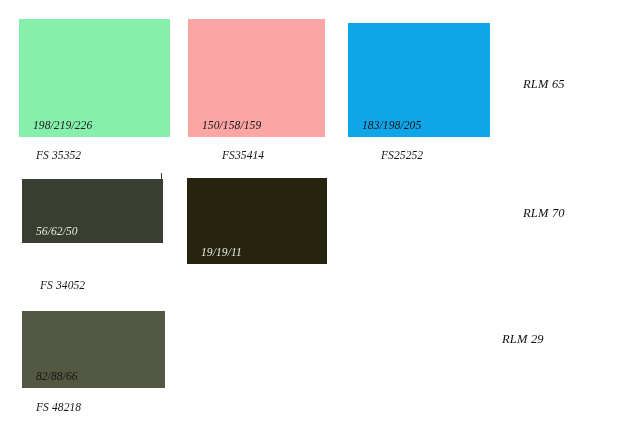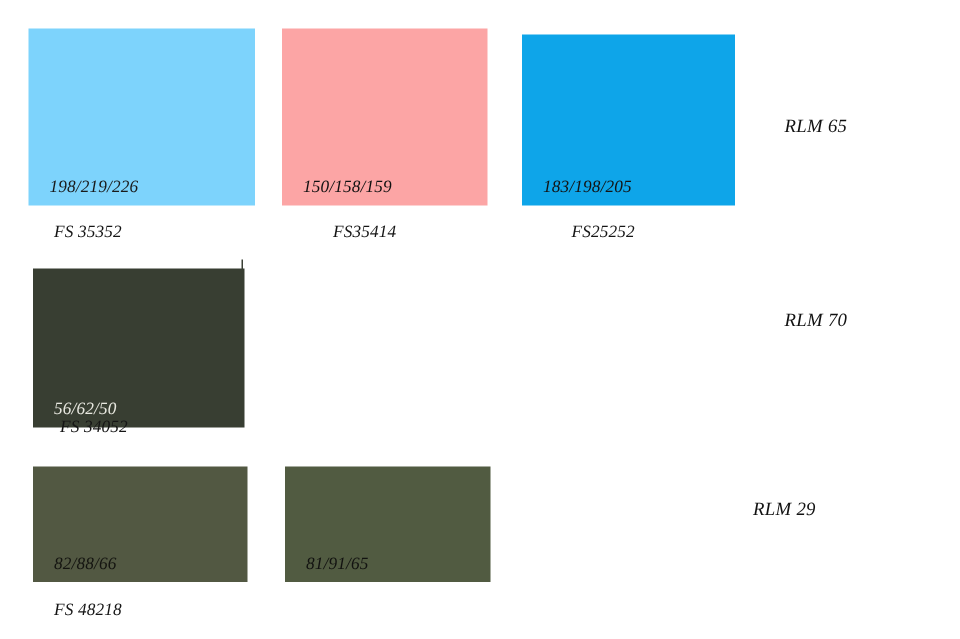--- a/index.html
+++ b/index.html
@@ -68,39 +68,39 @@
     position: absolute;
     width: 1px;
     background: #3b4036;
   }
 </style>
 </head>
 <body style="background: rgb(255, 255, 255);">
 
 <div id="chart-root">
     <div class="rlm-label" style="left: 523px; top: 78px;">RLM 65</div>
-    <div class="swatch" style="left: 19px; top: 19px; width: 151px; height: 118px; background: #7dd3fc;">
+    <div class="swatch" style="left: 19px; top: 19px; width: 151px; height: 118px; background: #86efac;">
       <span class="swatch-value" style="color: rgb(26, 26, 26);">198/219/226</span>
     </div>
     <div class="fs-label" style="left: 36px; top: 150px;">FS 35352</div>
     <div class="swatch" style="left: 188px; top: 19px; width: 137px; height: 118px; background: #fca5a5;">
       <span class="swatch-value" style="color: rgb(17, 17, 17);">150/158/159</span>
     </div>
     <div class="fs-label" style="left: 222px; top: 150px;">FS35414</div>
     <div class="swatch" style="left: 348px; top: 23px; width: 142px; height: 114px; background: #0ea5e9;">
       <span class="swatch-value" style="color: rgb(19, 19, 19);">183/198/205</span>
     </div>
     <div class="fs-label" style="left: 381px; top: 150px;">FS25252</div>
     <div class="rlm-label" style="left: 523px; top: 207px;">RLM 70</div>
-    <div class="swatch" style="left: 22px; top: 179px; width: 141px; height: 106px; background: rgb(56, 62, 50);">
+    <div class="swatch" style="left: 22px; top: 179px; width: 141px; height: 64px; background: rgb(56, 62, 50);">
       <span class="swatch-value" style="color: rgb(232, 232, 224);">56/62/50</span>
     </div>
     <div class="corner-tick" style="left: 161px; top: 173px; height: 7px;"></div>
     <div class="fs-label" style="left: 40px; top: 280px;">FS 34052</div>
+    <div class="swatch" style="left: 187px; top: 178px; width: 140px; height: 86px; background: rgb(38, 36, 15);">
+      <span class="swatch-value" style="color: rgb(230, 230, 220);">19/19/11</span>
+    </div>
     <div class="rlm-label" style="left: 502px; top: 333px;">RLM 29</div>
     <div class="swatch" style="left: 22px; top: 311px; width: 143px; height: 77px; background: rgb(82, 88, 66); text-align: center;">
       <span class="swatch-value" style="color: rgb(20, 20, 16);">82/88/66</span>
     </div>
     <div class="fs-label" style="left: 36px; top: 402px;">FS  48218</div>
-    <div class="swatch" style="left: 190px; top: 311px; width: 137px; height: 77px; background: rgb(81, 91, 65);">
-      <span class="swatch-value" style="color: rgb(18, 18, 16);">81/91/65</span>
-    </div>
   </div>
 
 </body></html>

